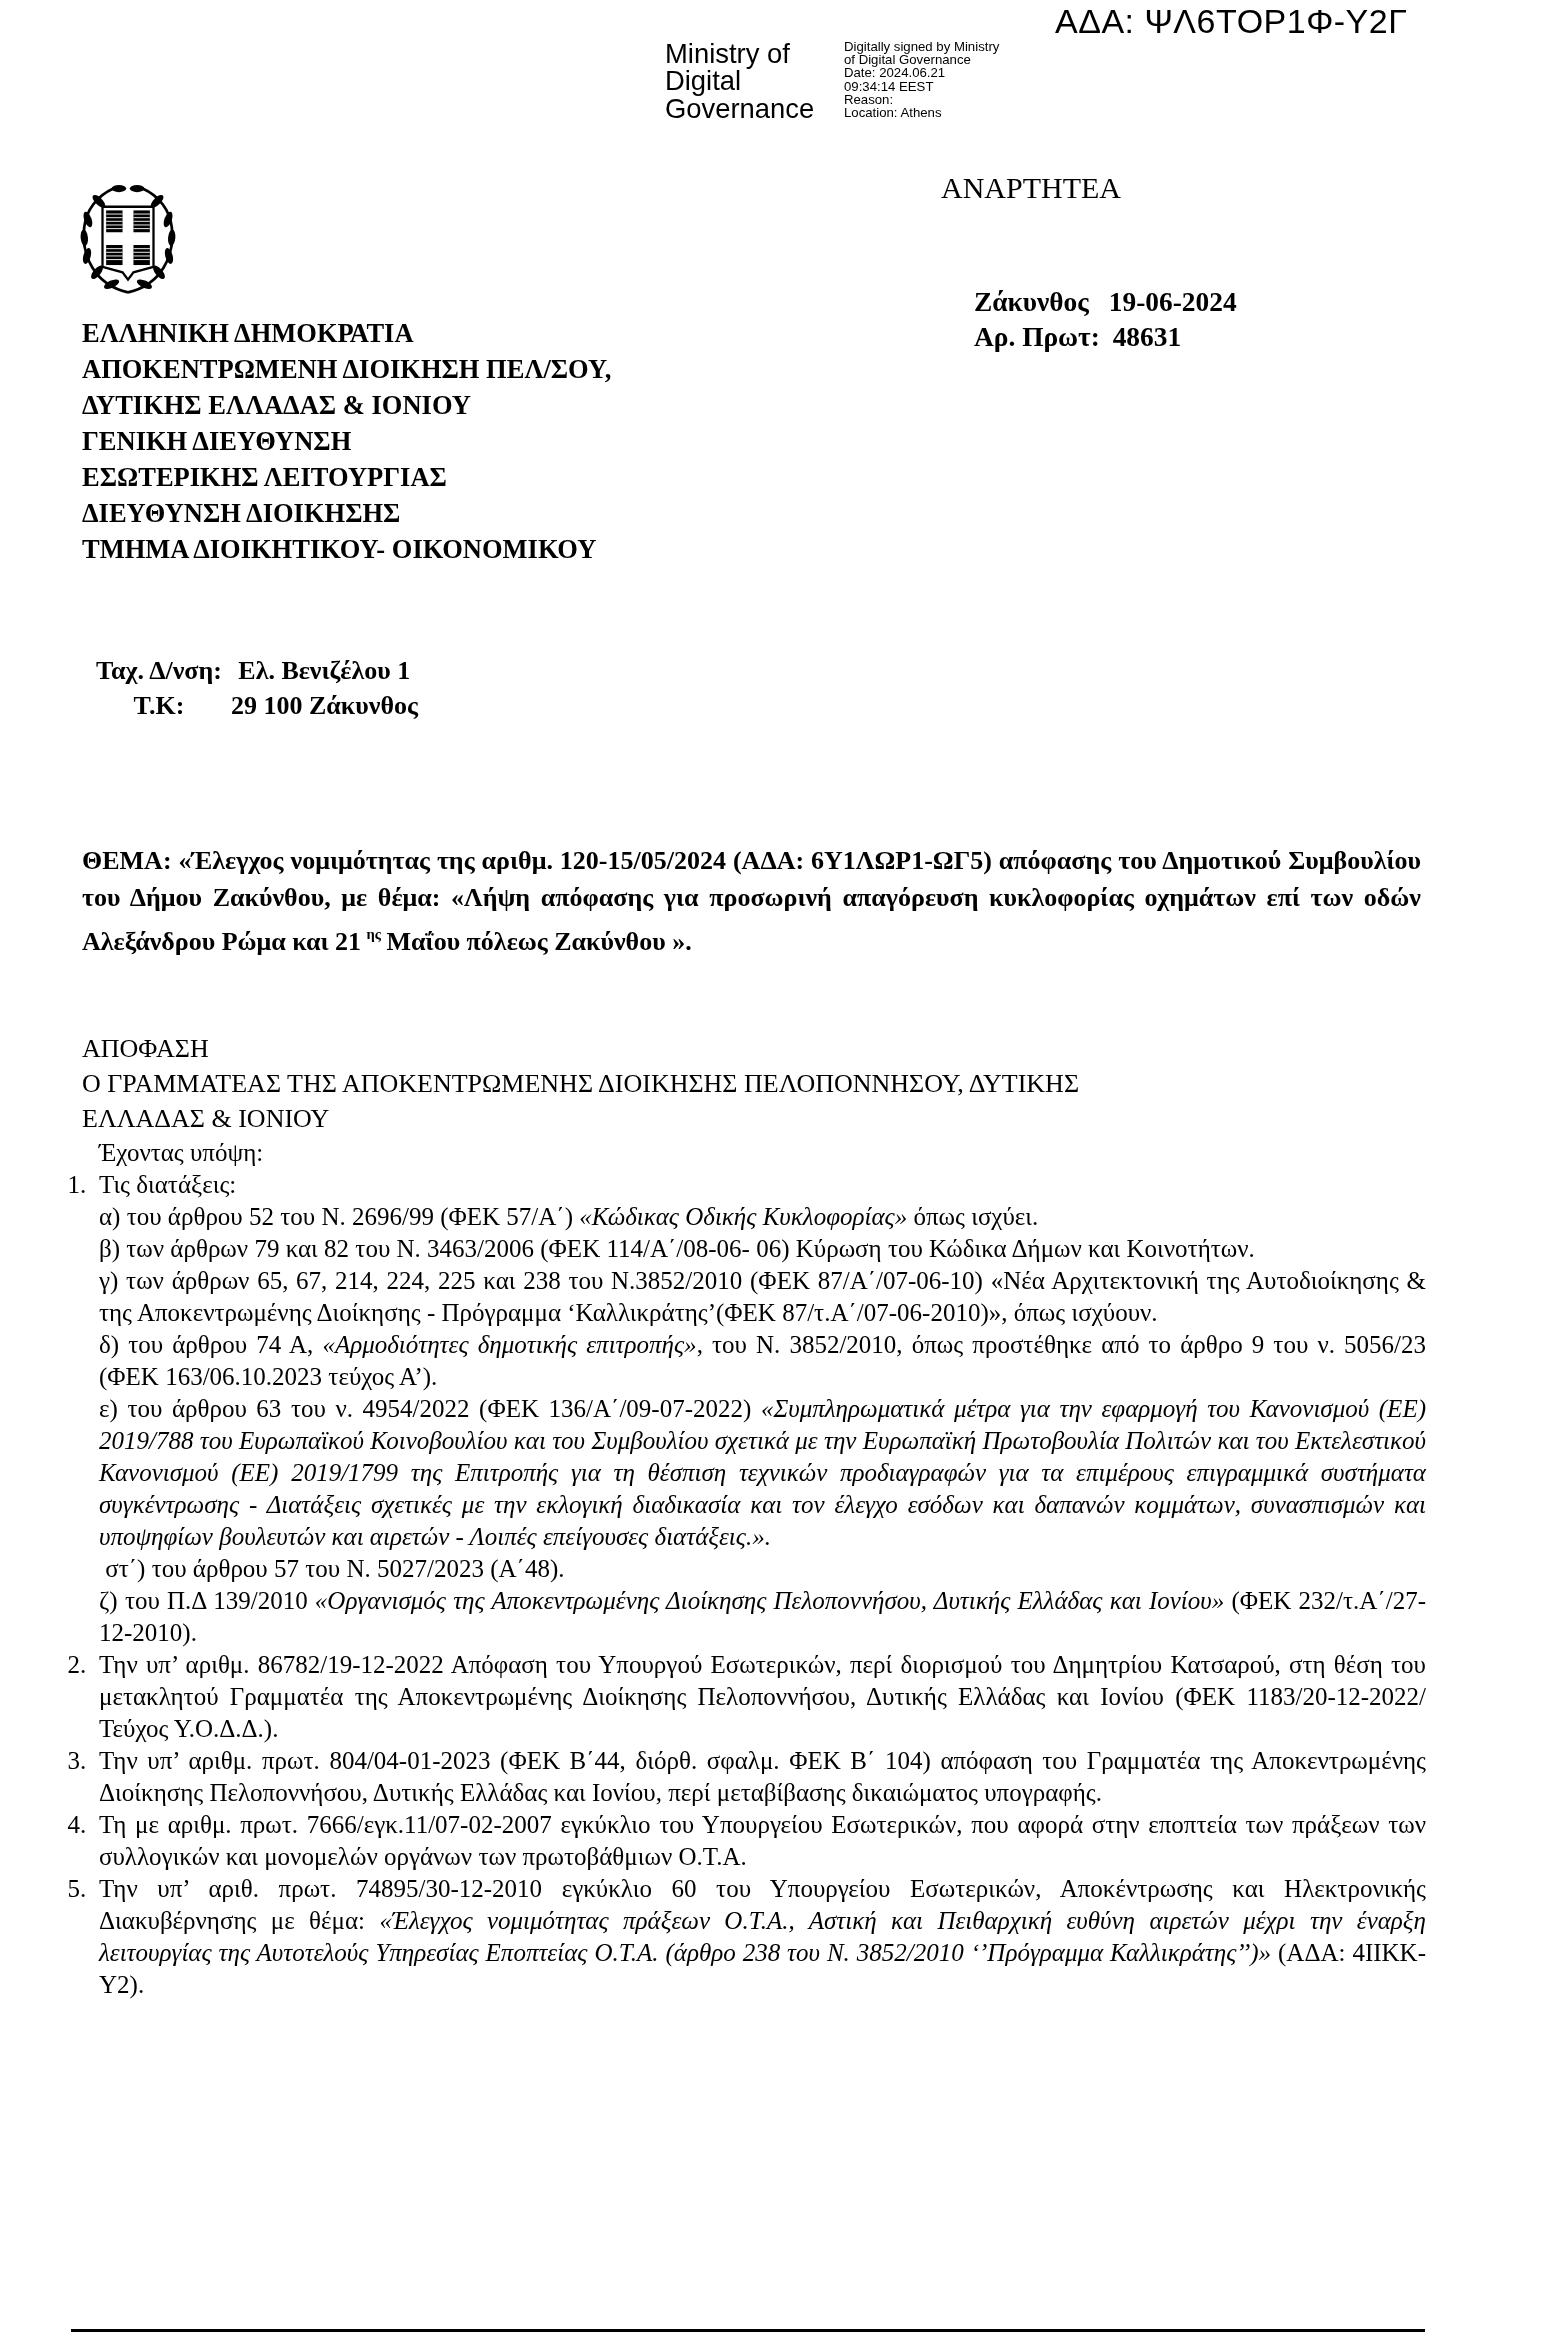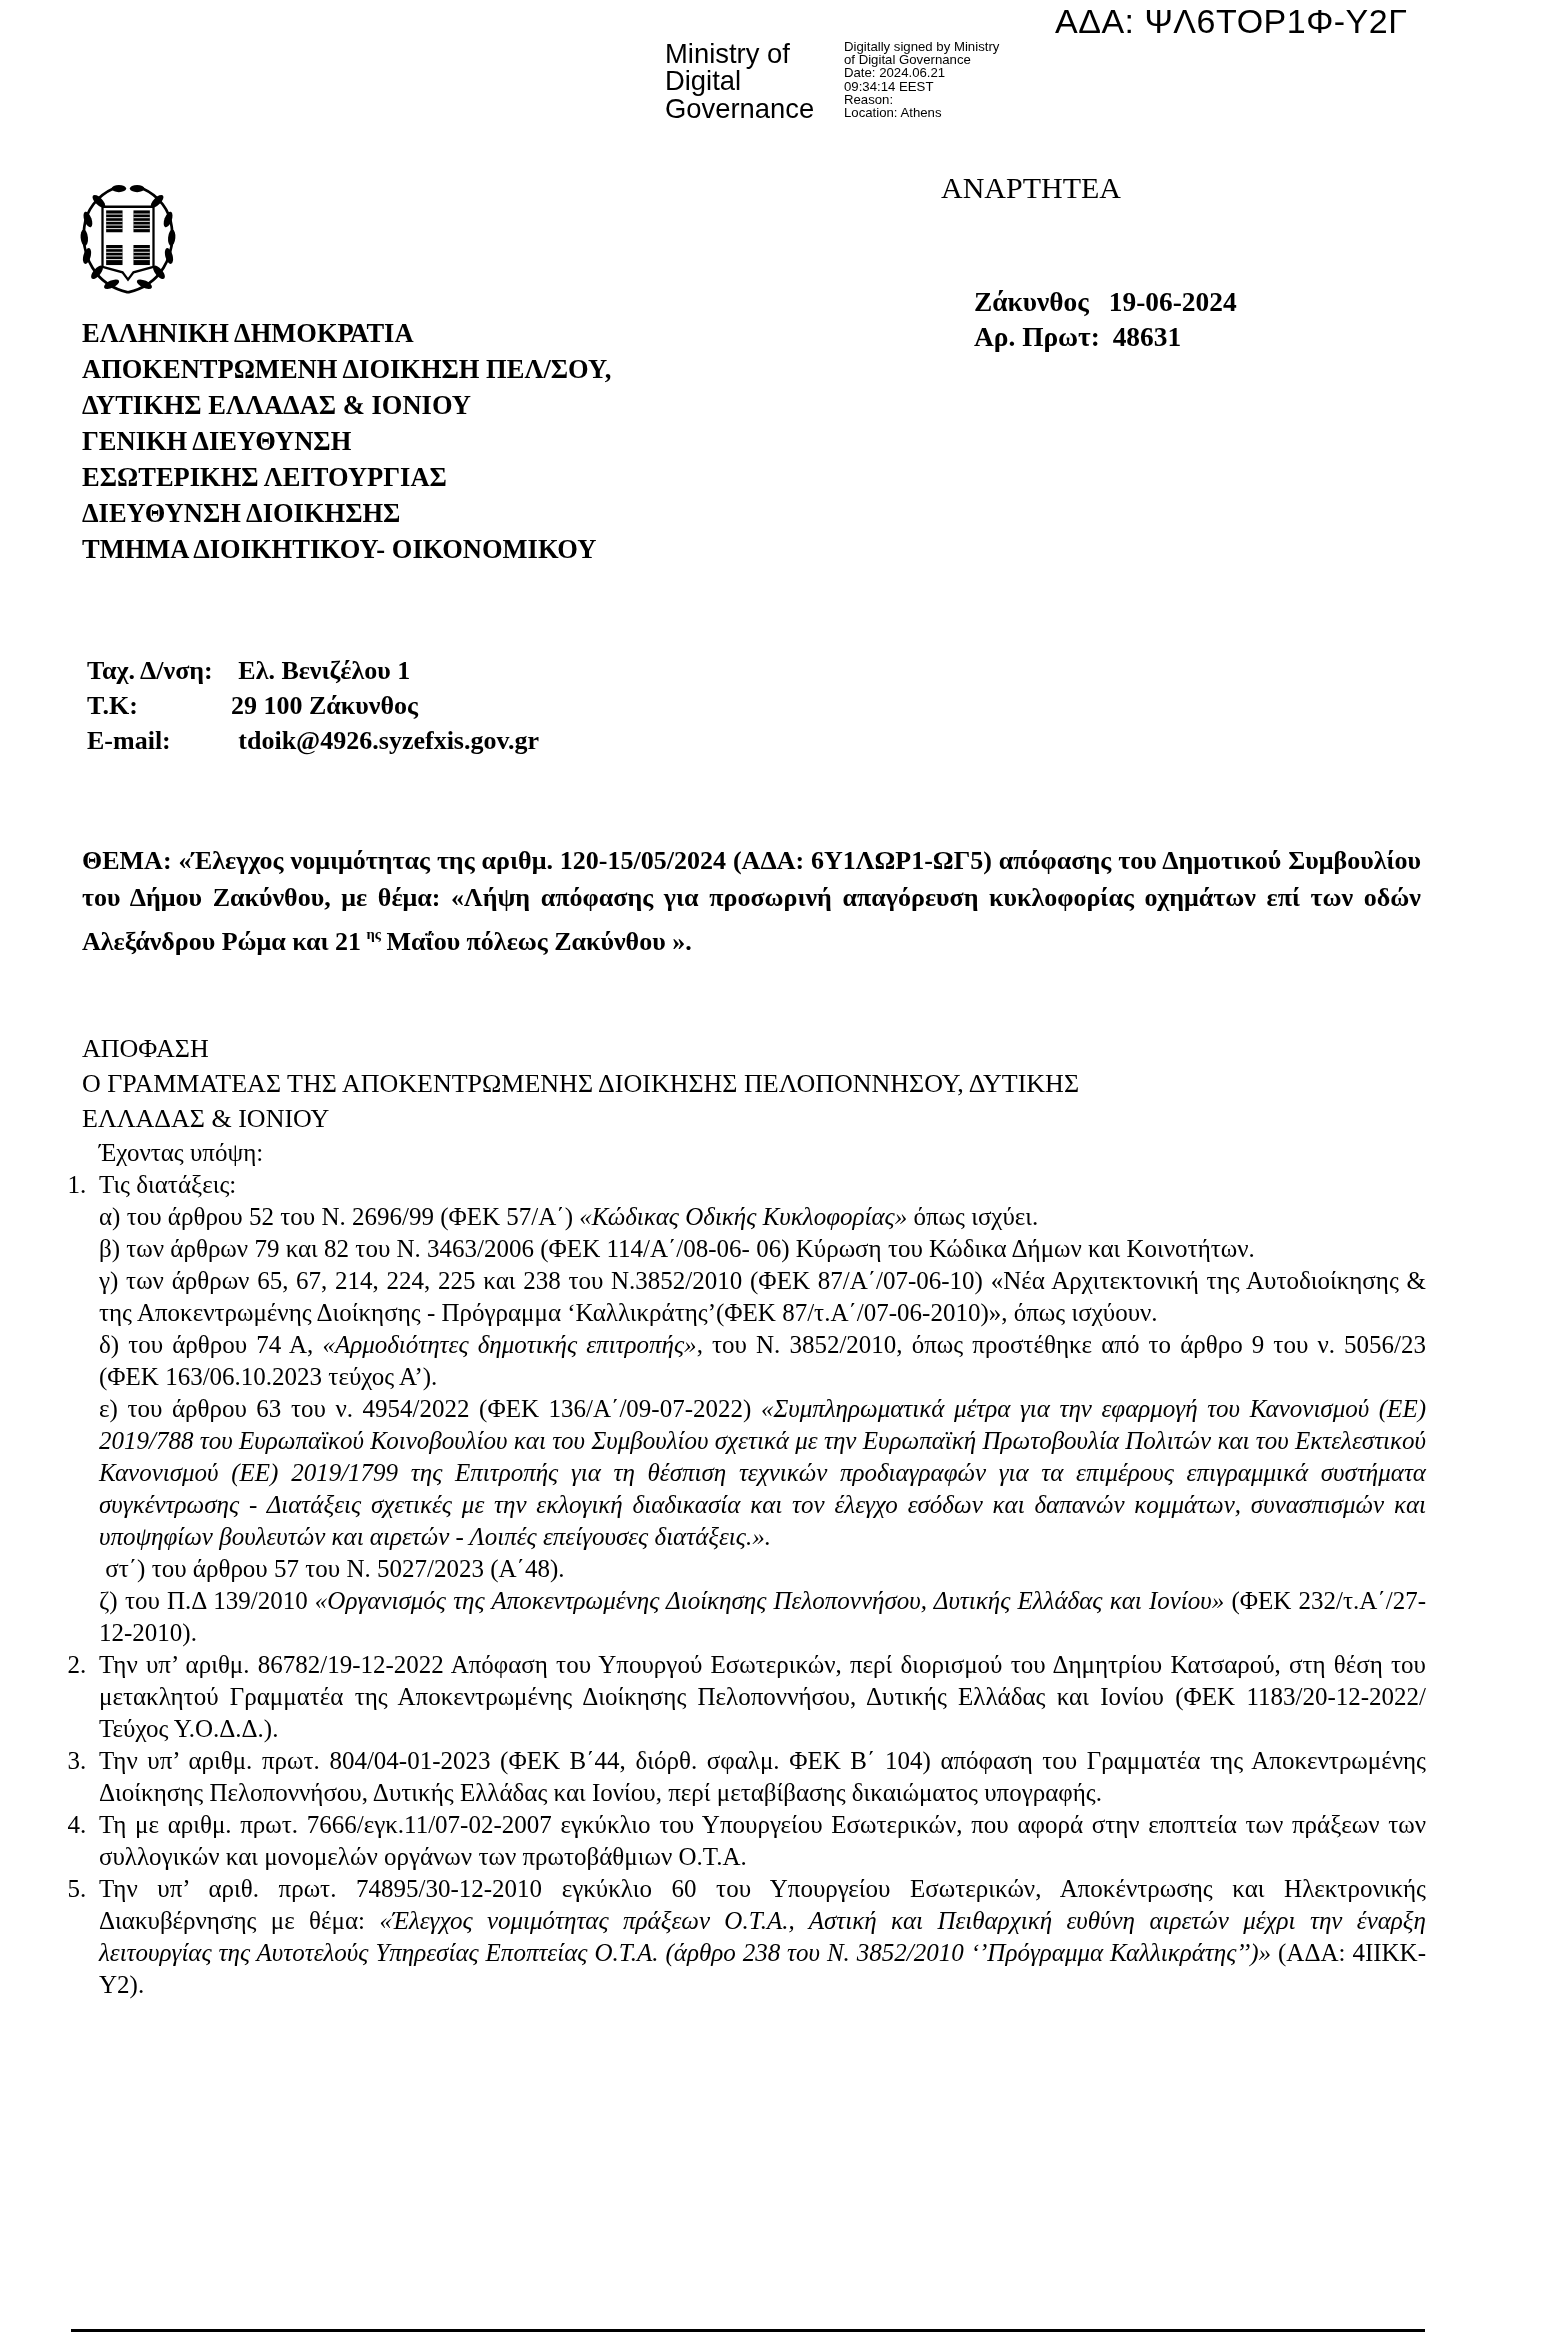--- a/index.html
+++ b/index.html
@@ -18,21 +18,21 @@
   
   #anartitea { left: 941px; top: 170px; font-size: 30px; line-height: 35px; }
   #date-block { left: 974px; top: 285px; font-size: 27.4px; line-height: 35px; font-weight: bold; }
   #date-block .row span + span { margin-left: 20px; }
 
   
   #authority { left: 82px; top: 315px; font-size: 26.5px; line-height: 36px; font-weight: bold; }
 
   
   #contact { left: 87px; top: 653px; font-size: 26px; line-height: 35px; font-weight: bold; }
-  #contact .row { display: flex; }
+  #contact .row { display: flex; text-align: center; }
   #contact .lbl { width: 144px; }
 
   
   #subject { left: 82px; top: 842px; width: 1339px; font-size: 26px; line-height: 37px; font-weight: bold; text-align: justify; }
   #subject sup { font-size: 14.6px; vertical-align: 11px; margin: 0 5.5px; }
 
   
   #decision-title { left: 82px; top: 1031px; width: 1339px; text-align: left; font-size: 26px; line-height: 35px; }
 
   
@@ -140,24 +140,20 @@
 
 <div id="contact" class="abs">
   <div class="row">
     <span class="lbl">Ταχ. Δ/νση:</span>
     <span style="margin-left:7.3px">Ελ. Βενιζέλου 1</span>
   </div>
   <div class="row">
     <span class="lbl">Τ.Κ:</span>
     <span>29 100 Ζάκυνθος</span>
   </div>
-  <div class="row">
-    <span class="lbl">E-mail:</span>
-    <span style="margin-left:7.3px">tdoik@4926.syzefxis.gov.gr</span>
-  </div>
 </div>
 
 <div id="subject" class="abs"><span>ΘΕΜΑ: «Έλεγχος νομιμότητας της αριθμ. 120-15/05/2024 (ΑΔΑ: 6Υ1ΛΩΡ1-ΩΓ5) απόφασης του Δημοτικού Συμβουλίου του Δήμου Ζακύνθου, με θέμα: «Λήψη απόφασης για προσωρινή απαγόρευση κυκλοφορίας οχημάτων επί των οδών Αλεξάνδρου Ρώμα και 21</span><sup>ης</sup><span>Μαΐου πόλεως Ζακύνθου ».</span></div>
 
 <div id="decision-title" class="abs">
   <div>ΑΠΟΦΑΣΗ</div>
   <div>Ο ΓΡΑΜΜΑΤΕΑΣ ΤΗΣ ΑΠΟΚΕΝΤΡΩΜΕΝΗΣ ΔΙΟΙΚΗΣΗΣ ΠΕΛΟΠΟΝΝΗΣΟΥ, ΔΥΤΙΚΗΣ</div>
   <div>ΕΛΛΑΔΑΣ &amp; ΙΟΝΙΟΥ</div>
 </div>
 

